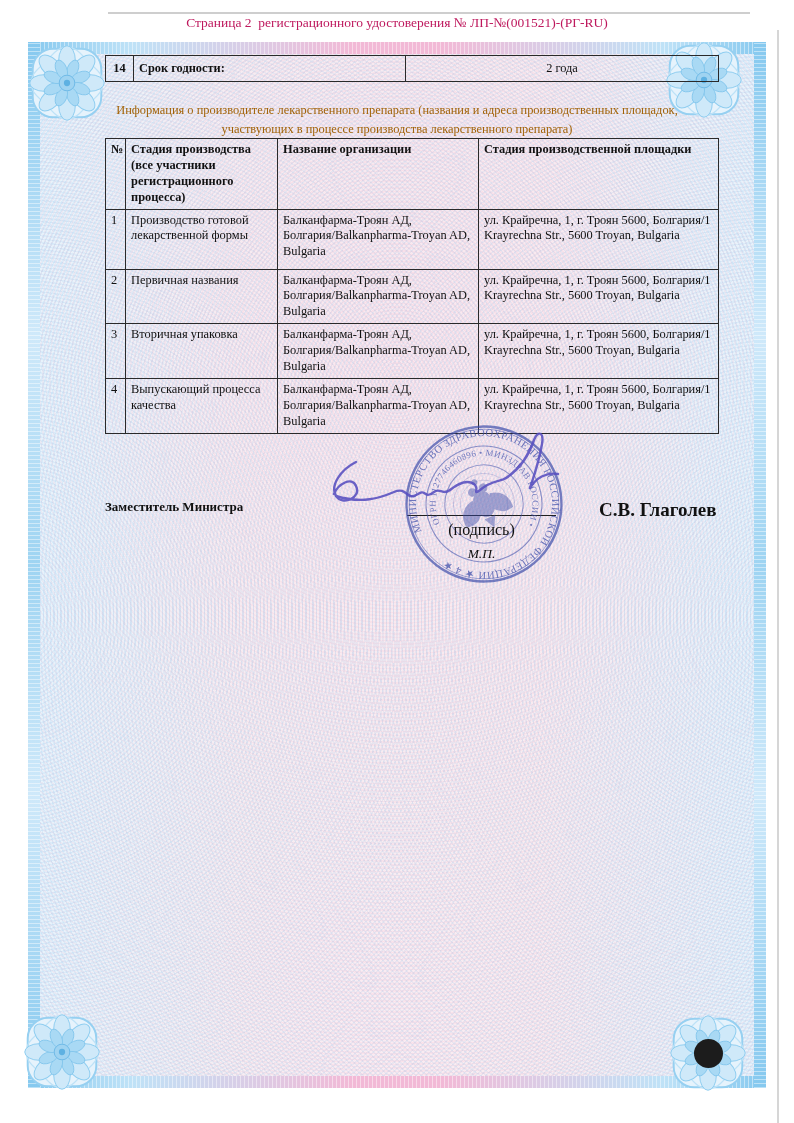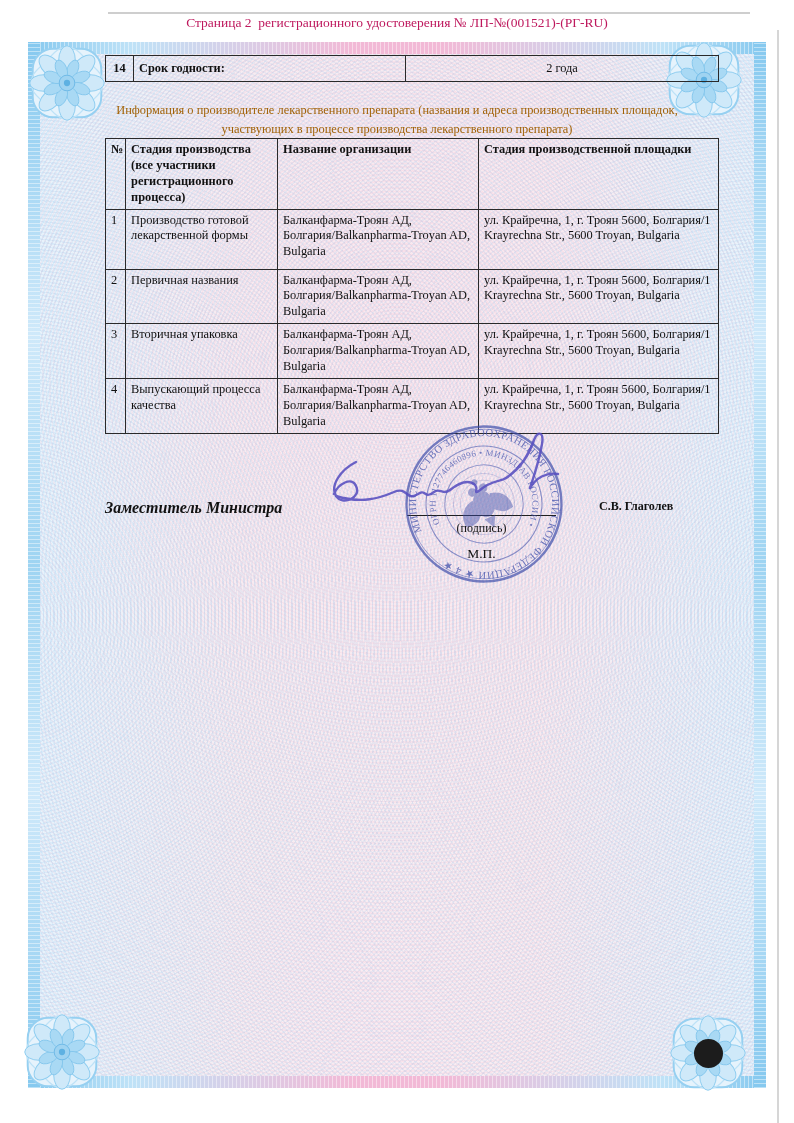--- a/index.html
+++ b/index.html
@@ -64,25 +64,25 @@
   .cell-value{text-align:center;}
   .info-heading{
     position:absolute;left:87px;top:101px;width:620px;text-align:center;
     font-size:12.4px;line-height:1.5;color:#a16207;
   }
   .man-table{position:absolute;left:105px;top:138px;width:613px;border:1.5px solid #2a2a2a;}
   .man-table th{font-weight:bold;text-align:left;line-height:1.28;padding:3px 5px;}
   .man-table td{line-height:1.28;padding:3px 5px;}
   .man-table .th-num{text-align:left;}
   
-  .signer-title{position:absolute;left:105px;top:499px;font-size:16px;font-weight:bold;z-index:3;font-style:italic;}
-  .signer-name{position:absolute;left:599px;top:499px;font-size:12px;font-weight:bold;z-index:3;}
+  .signer-title{position:absolute;left:105px;top:499px;font-size:13px;font-weight:bold;z-index:3;}
+  .signer-name{position:absolute;left:599px;top:499px;font-size:19px;font-weight:bold;z-index:3;}
   .sig-line{position:absolute;left:407px;top:515px;width:149px;border-top:1.5px solid #1f1f1f;z-index:4;}
-  .sig-caption{position:absolute;left:407px;top:521px;width:149px;text-align:center;font-size:12px;z-index:6;}
-  .seal-caption{position:absolute;left:407px;top:546px;width:149px;text-align:center;font-size:13.5px;z-index:6;}
+  .sig-caption{position:absolute;left:407px;top:521px;width:149px;text-align:center;font-size:16px;z-index:6;}
+  .seal-caption{position:absolute;left:407px;top:546px;width:149px;text-align:center;font-size:13.5px;z-index:6;font-style:italic;}
   .stamp{position:absolute;left:399px;top:419px;width:170px;height:170px;z-index:5;opacity:.82;transform:rotate(-24deg);}
   .sig-ink{position:absolute;left:322px;top:428px;width:248px;height:95px;z-index:6;}
   .hidden-defs{position:absolute;width:0;height:0;overflow:hidden;}
 </style>
 </head>
 <body>
 
 <div class="page">
 
   <svg class="hidden-defs" aria-hidden="true">

